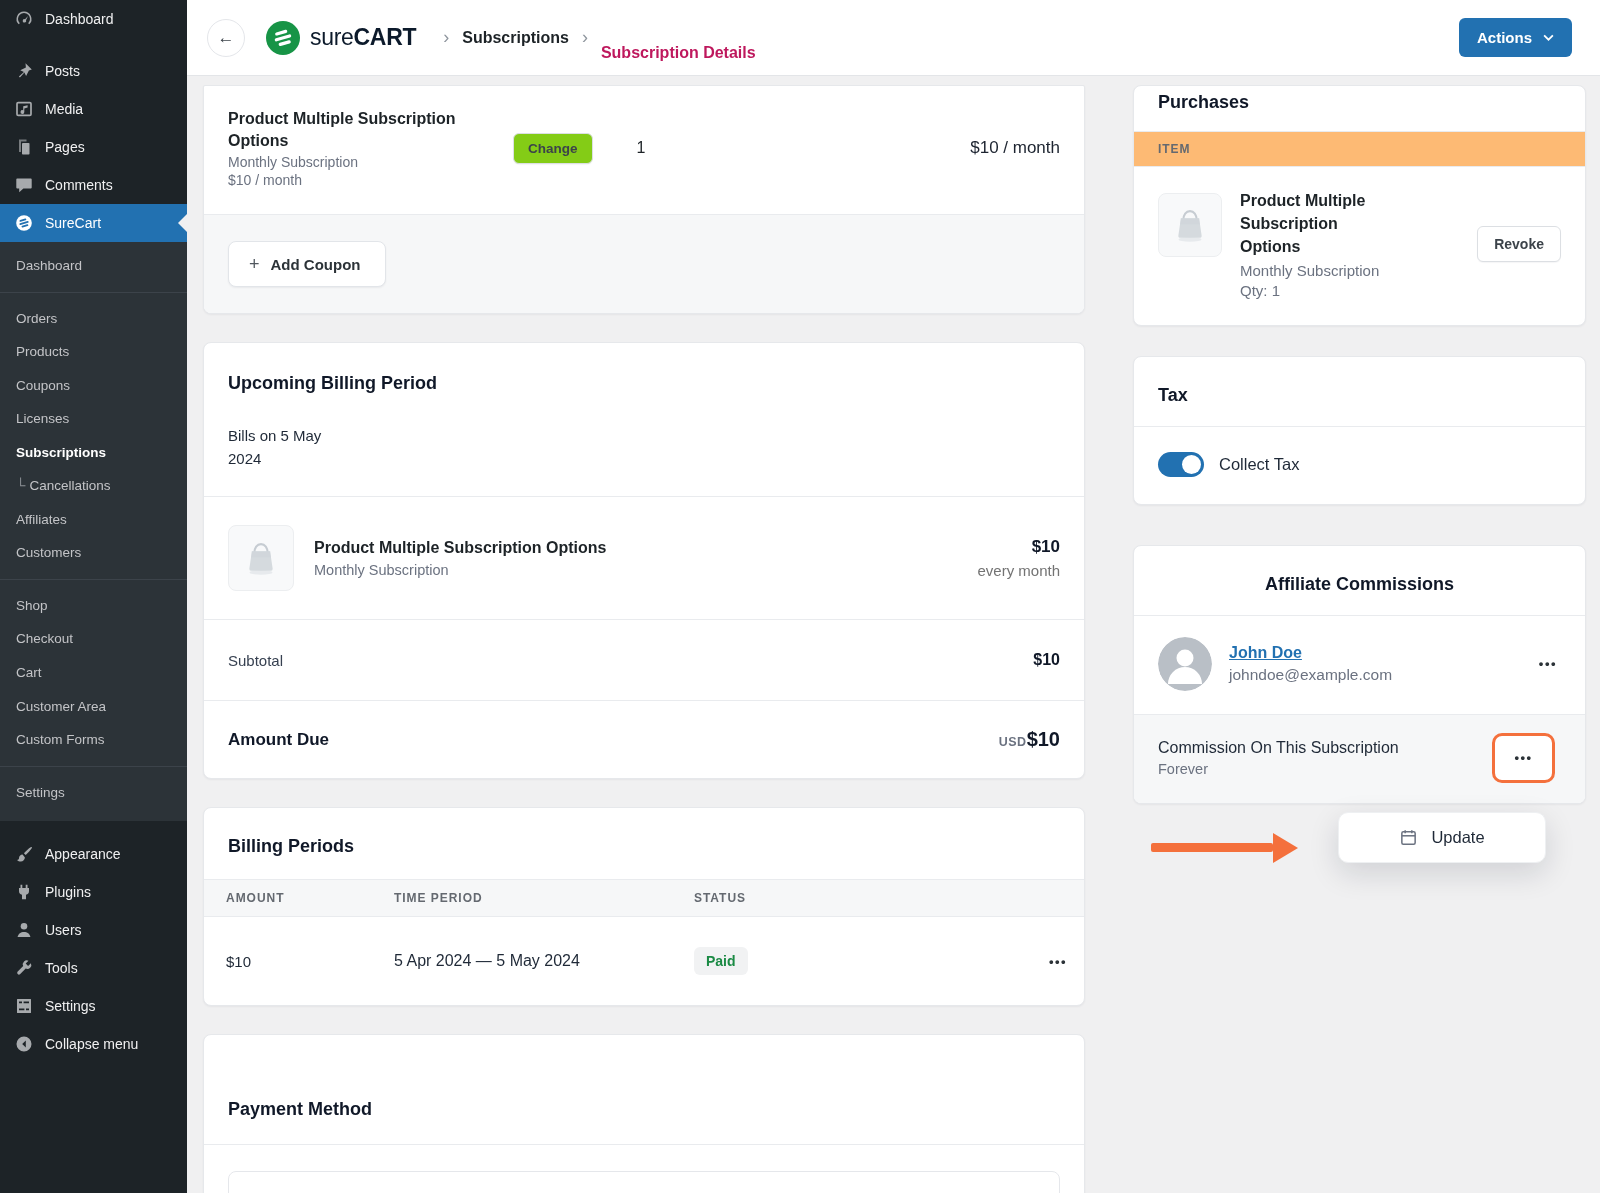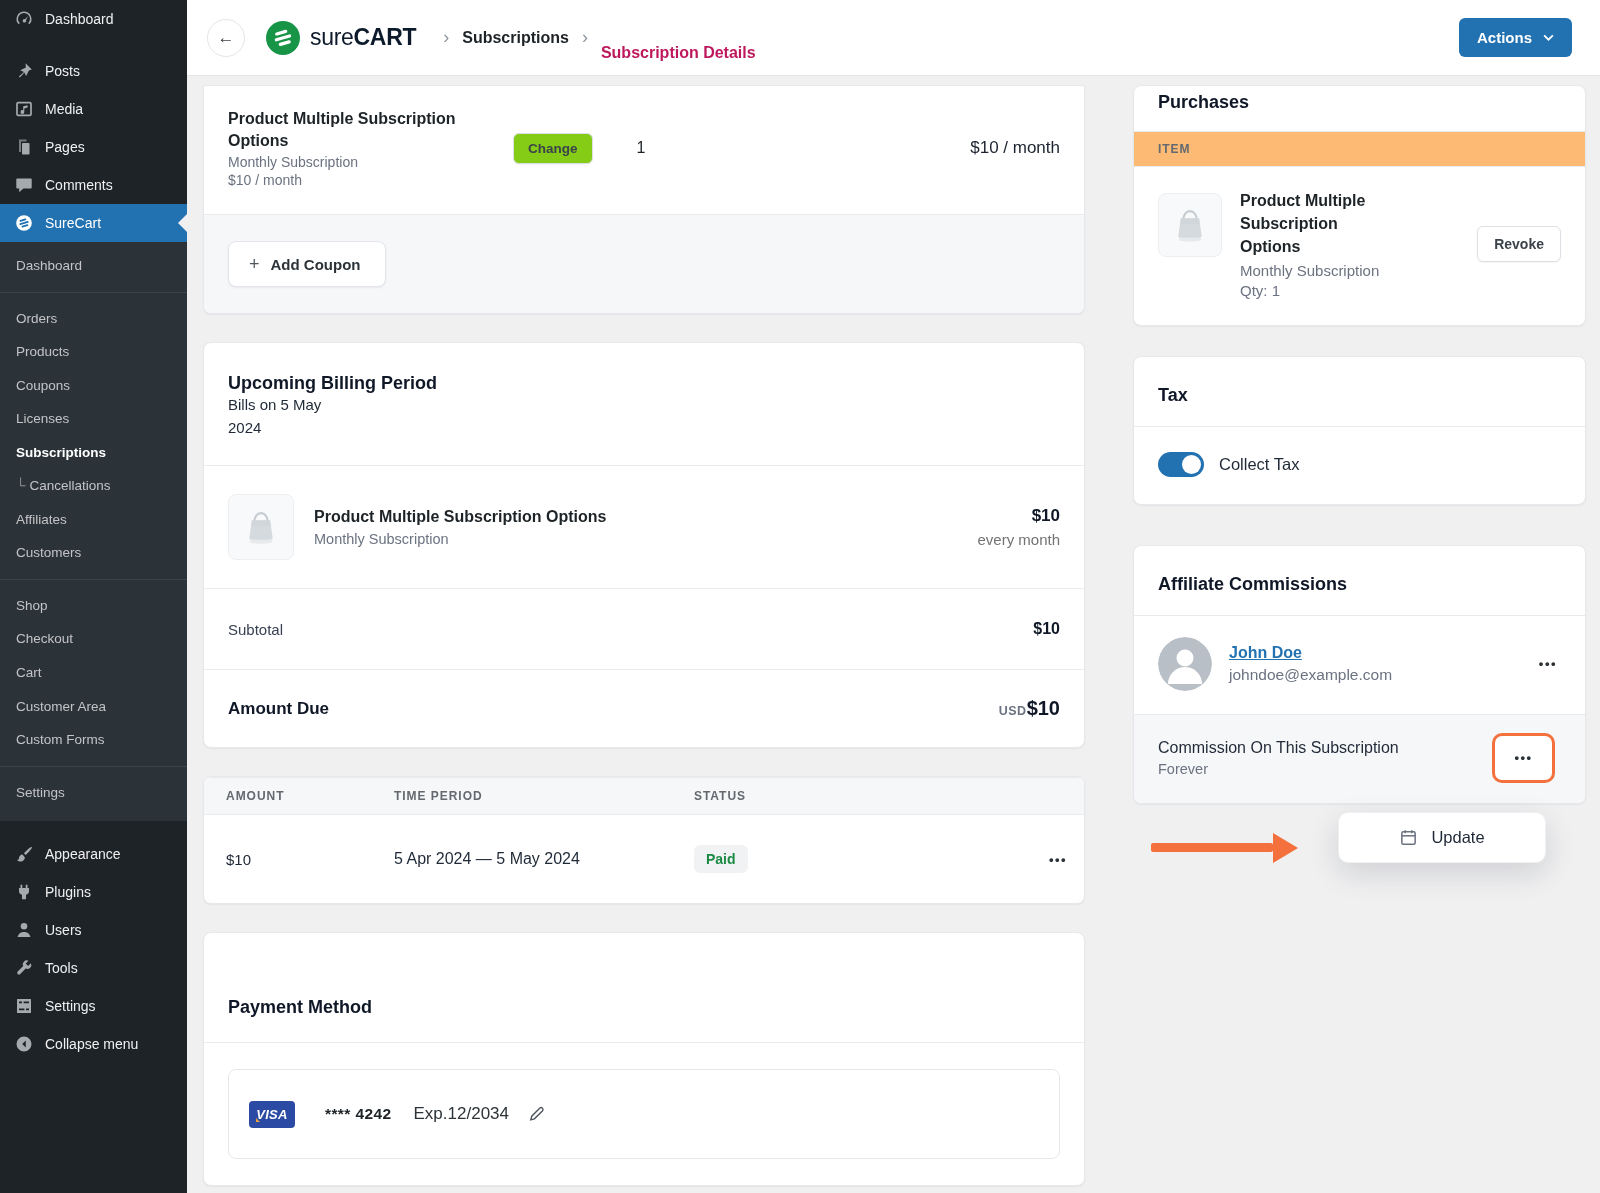--- a/index.html
+++ b/index.html
@@ -55,21 +55,21 @@
   .change-btn { background:#84cc16; border:1px solid #dcdfe3; border-radius:6px; padding:7px 14px; font-family:inherit; font-size:13.5px; font-weight:600; color:#3c434a; box-shadow:0 1px 1px rgba(16,24,40,.04); cursor:pointer; }
   .li-qty { margin-left:44px; font-size:16px; color:#1d2327; }
   .li-price { margin-left:auto; font-size:17px; color:#1d2430; }
   .coupon-area { background:#f6f7f8; border-top:1px solid #e9ebee; padding:26px 24px; }
   .add-coupon-btn { background:#fff; border:1px solid #e2e5e9; border-radius:8px; padding:13px 24px 13px 20px; font-family:inherit; font-size:15px; font-weight:600; color:#2c3338; display:inline-flex; align-items:center; gap:11px; box-shadow:0 1px 2px rgba(16,24,40,.06); cursor:pointer; }
   .plus-glyph { font-size:18px; font-weight:400; color:#50575e; line-height:1; }
 
   
   .card-upcoming { margin-bottom:28px; }
   .up-head { display:flex; justify-content:space-between; align-items:flex-start; padding:30px 24px 26px;flex-direction:column; }
-  .bills-on { width:118px; font-size:15px; color:#1f2937; line-height:1.5; }
+  .bills-on { width:118px; font-size:15px; color:#1f2937; line-height:1.5;margin-top:31px; }
   .prod-row { display:flex; align-items:center; gap:20px; padding:28px 24px; }
   .thumb { width:66px; height:66px; border-radius:8px; border:1px solid #eceef0; background:#f8f9fa; display:flex; align-items:center; justify-content:center; flex:0 0 66px; }
   .thumb svg { width:46px; height:46px; }
   .prod-name { font-size:16px; font-weight:600; color:#1d2327; }
   .prod-plan { font-size:14.5px; color:#6b7280; margin-top:5px; }
   .prod-right { margin-left:auto; text-align:right; }
   .prod-price { font-size:17px; font-weight:700; color:#101828; }
   .prod-interval { font-size:15px; color:#737373; margin-top:5px; }
   .sum-row { display:flex; justify-content:space-between; align-items:center; padding:31px 24px; }
   .sum-label { font-size:15px; color:#374151; }
@@ -113,21 +113,21 @@
   .revoke-btn { background:#fff; border:1px solid #dcdfe3; border-radius:6px; padding:9px 16px; font-family:inherit; font-size:14px; font-weight:600; color:#3c434a; box-shadow:0 1px 1px rgba(16,24,40,.04); cursor:pointer; }
 
   .card-tax { margin-top:30px; }
   .tax-title { padding:28px 24px 20px; }
   .tax-row { display:flex; align-items:center; gap:15px; padding:25px 24px 27px; }
   .toggle { width:46px; height:25px; border-radius:13px; background:#2271b1; position:relative; cursor:pointer; flex:0 0 46px; }
   .toggle::after { content:""; position:absolute; top:3px; right:3px; width:19px; height:19px; border-radius:50%; background:#fff; }
   .tax-label { font-size:16.5px; color:#1f2937; }
 
   .card-aff { margin-top:40px; }
-  .aff-title { padding:28px 24px 20px; }
+  .aff-title { padding:28px 24px 20px;text-align:center; }
   .aff-row { display:flex; align-items:center; gap:17px; padding:21px 24px 23px; }
   .avatar { width:54px; height:54px; border-radius:50%; overflow:hidden; flex:0 0 54px; }
   .aff-name { font-size:16px; font-weight:600; color:#2271b1; text-decoration:underline; cursor:pointer; }
   .aff-email { font-size:15.5px; color:#6b7280; margin-top:4px; }
   .aff-dots { margin-left:auto; }
   .comm-band { background:#f6f7f8; border-top:1px solid #e9ebee; padding:18px 30px 20px 24px; display:flex; align-items:center; }
   .comm-title { font-size:16px; color:#1f2937; }
   .comm-sub { font-size:14.5px; color:#6b7280; margin-top:4px; }
   .comm-menu-btn { margin-left:auto; width:63px; height:50px; background:#fff; border:3px solid #f4703c; border-radius:10px; display:flex; align-items:center; justify-content:center; cursor:pointer; font-family:inherit; color:#2c3338; font-size:13px; font-weight:700; letter-spacing:1.5px; }
 
@@ -358,20 +358,21 @@
           <div class="due-row">
             <span class="due-label">Amount Due</span>
             <span class="due-right">
               <span class="due-cur">USD</span>
               <span class="due-amt">$10</span>
             </span>
           </div>
         </div>
 
         <div class="card card-bp">
+          <div class="card-title bp-title">Billing Periods</div>
           <div class="tbl-head">
             <span>AMOUNT</span>
             <span>TIME PERIOD</span>
             <span>STATUS</span>
             <span></span>
           </div>
           <div class="tbl-row">
             <span class="cell-amt">$10</span>
             <span class="cell-period">5 Apr 2024 — 5 May 2024</span>
             <span class="paid-badge">Paid</span>

